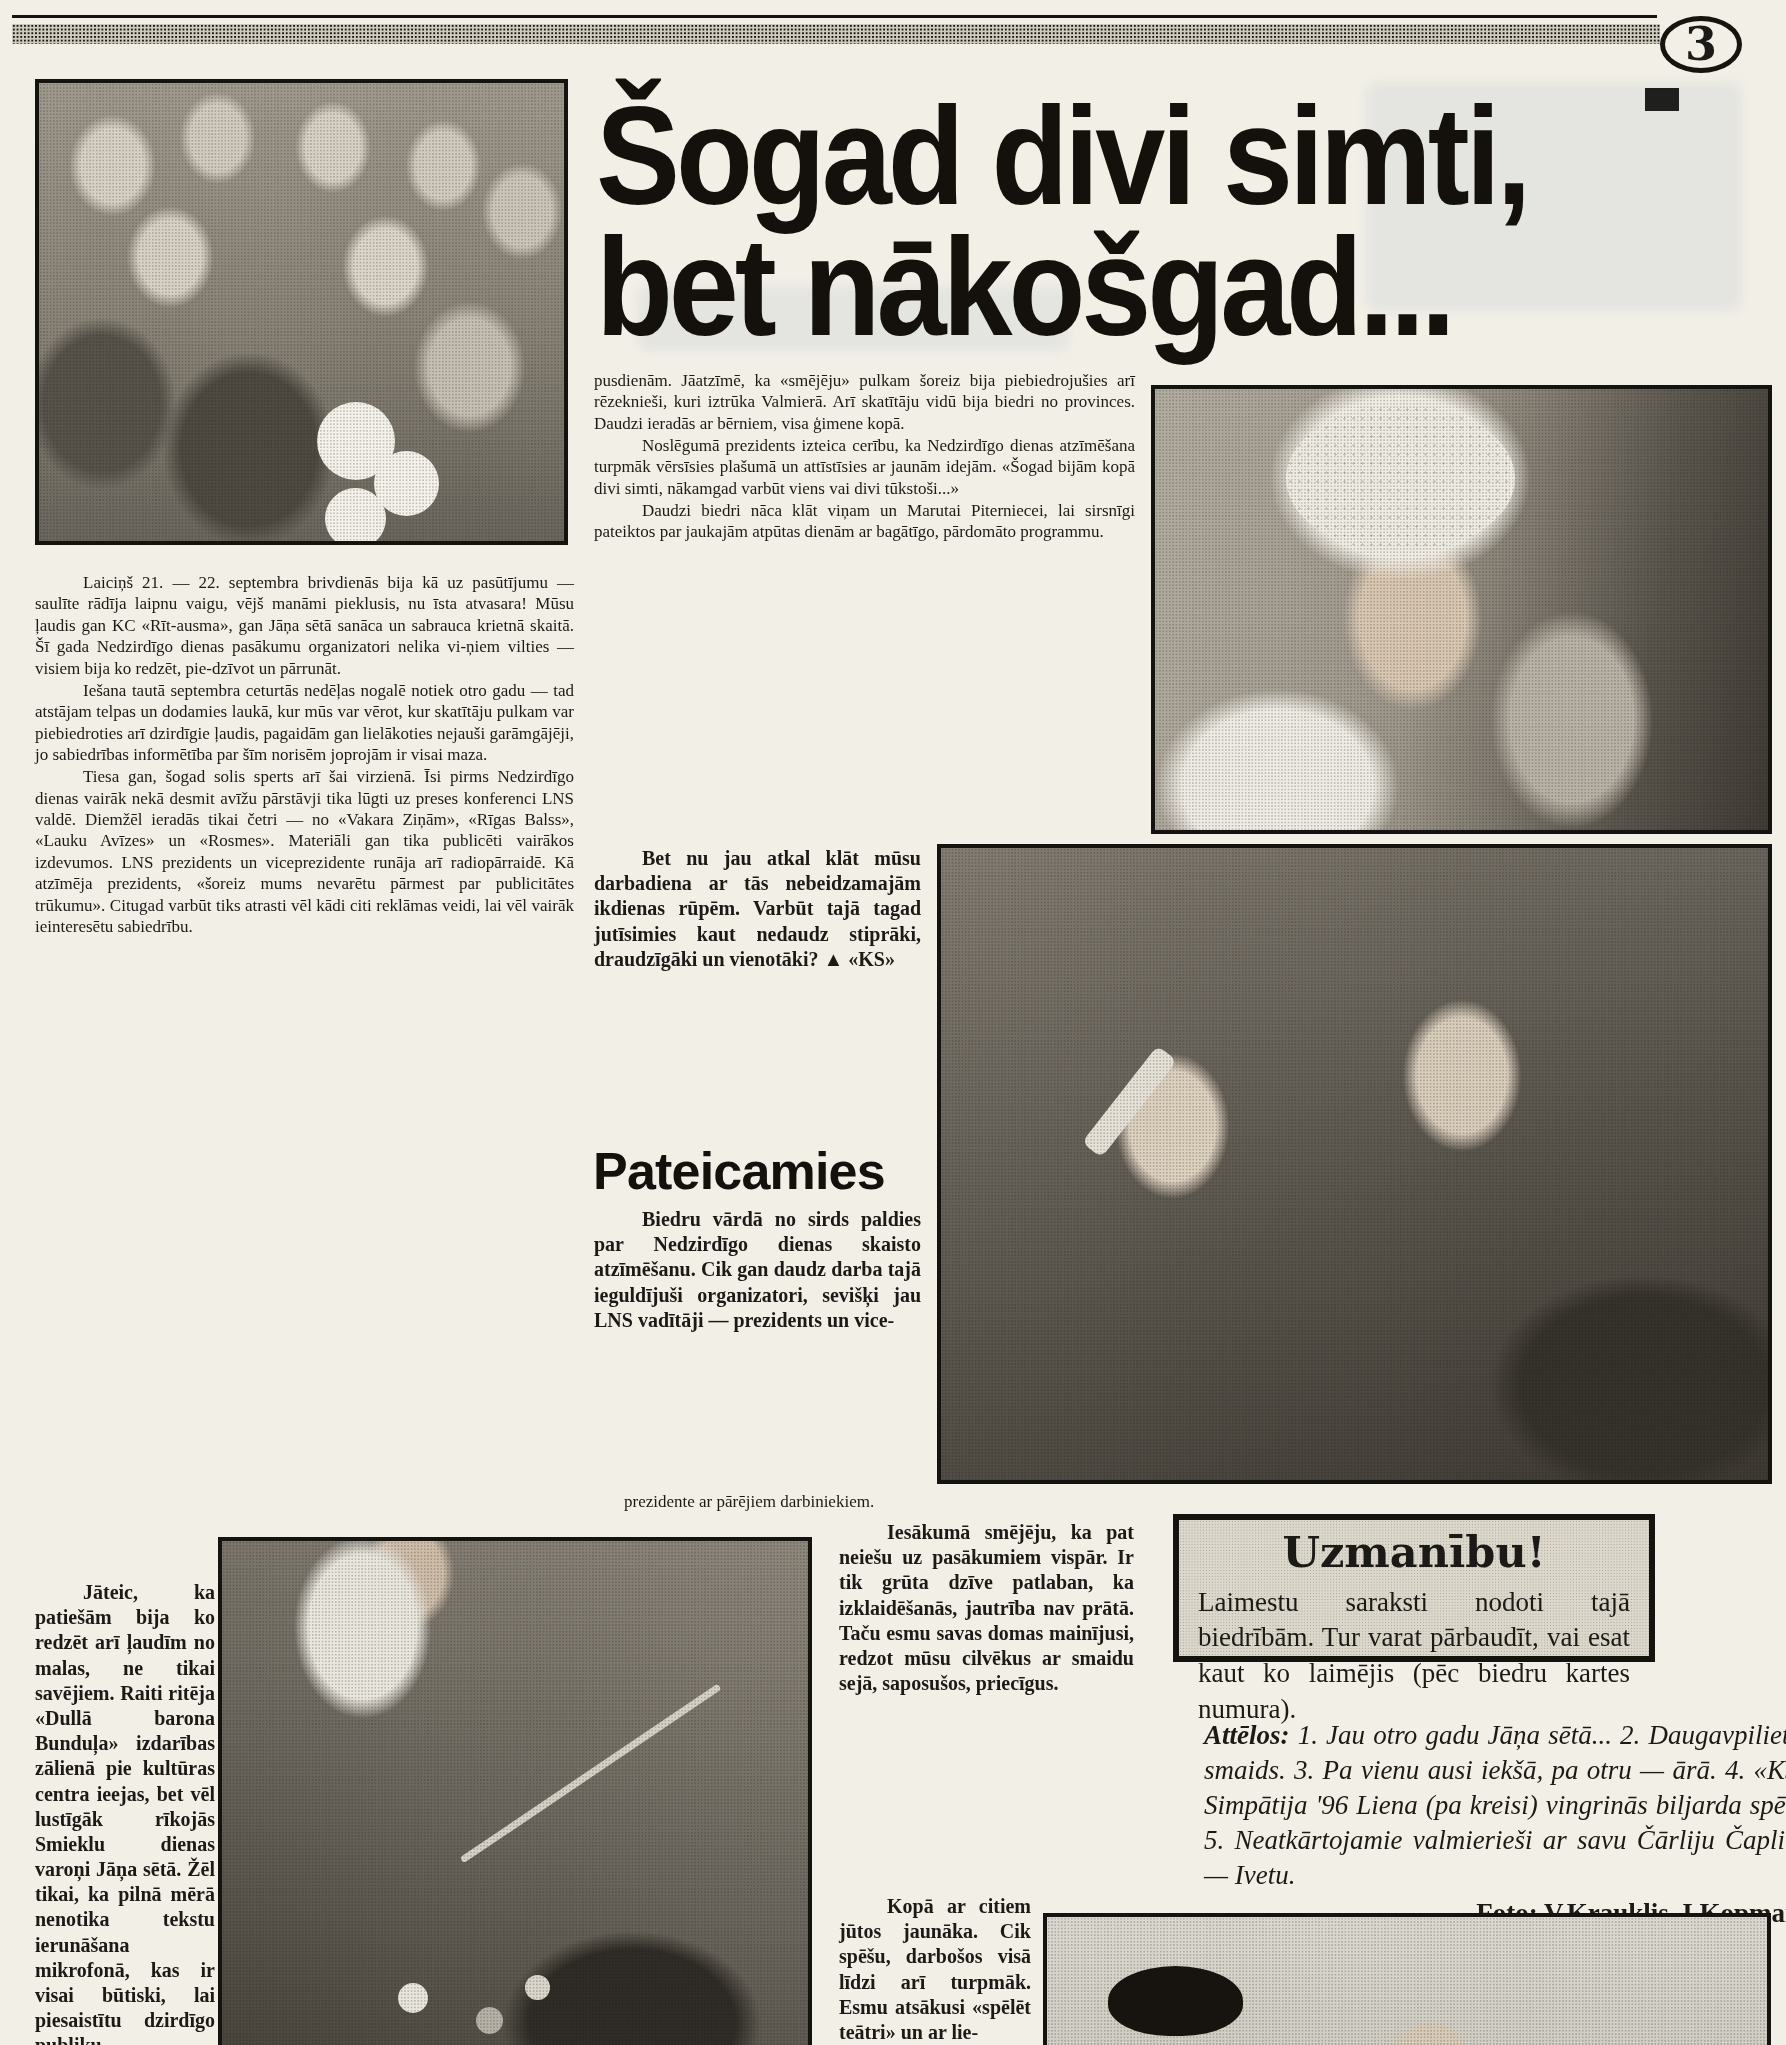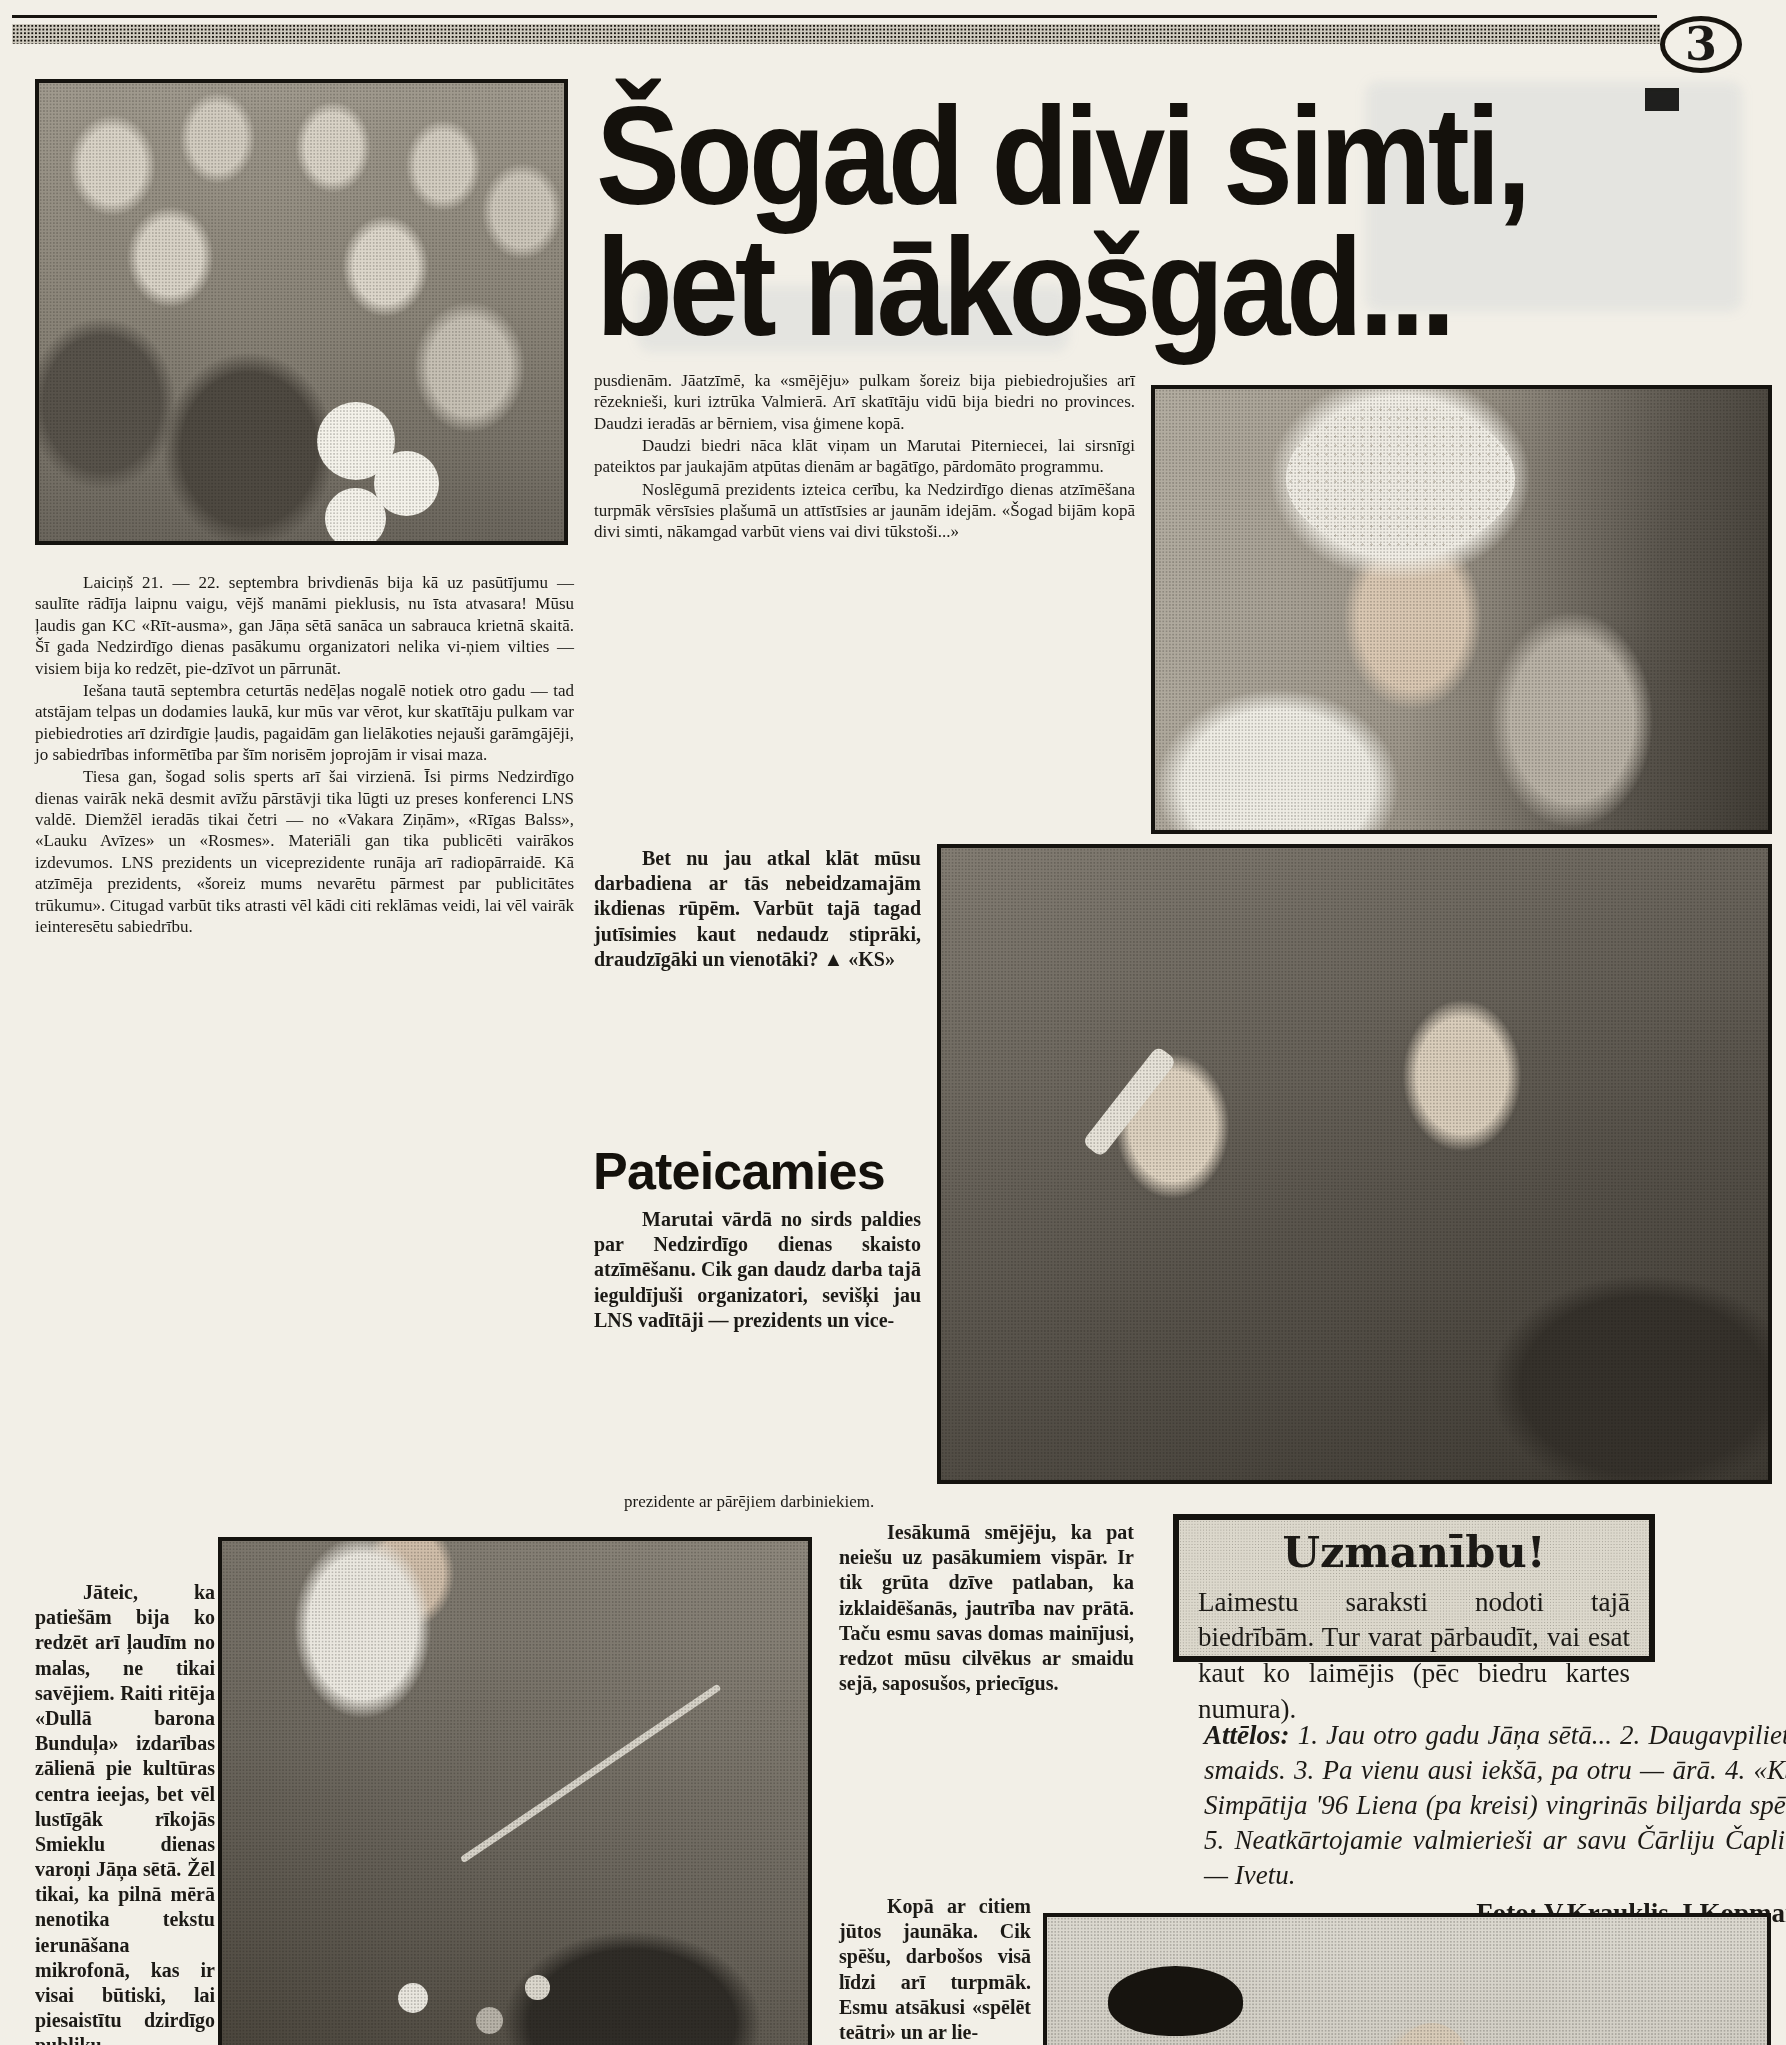--- a/index.html
+++ b/index.html
@@ -157,36 +157,36 @@
   <p>Tiesa gan, šogad solis sperts arī šai virzienā. Īsi pirms Nedzirdīgo dienas vairāk nekā desmit avīžu pārstāvji tika lūgti uz preses konferenci LNS valdē. Diemžēl ieradās tikai četri — no «Vakara Ziņām», «Rīgas Balss», «Lauku Avīzes» un «Rosmes». Materiāli gan tika publicēti vairākos izdevumos. LNS prezidents un viceprezidente runāja arī radiopārraidē. Kā atzīmēja prezidents, «šoreiz mums nevarētu pārmest par publicitātes trūkumu». Citugad varbūt tiks atrasti vēl kādi citi reklāmas veidi, lai vēl vairāk ieinteresētu sabiedrību.</p>
 </div>
 
 <div class="abs col narrow" style="left:35px;top:1580px;width:180px;height:507px;">
   <p>Jāteic, ka patiešām bija ko redzēt arī ļaudīm no malas, ne tikai savējiem. Raiti ritēja «Dullā barona Bunduļa» izdarības zālienā pie kultūras centra ieejas, bet vēl lustīgāk rīkojās Smieklu dienas varoņi Jāņa sētā. Žēl tikai, ka pilnā mērā nenotika tekstu ierunāšana mikrofonā, kas ir visai būtiski, lai piesaistītu dzirdīgo publiku.</p>
 
 </div>
 
 <div class="abs col" style="left:594px;top:370px;width:541px;height:470px;">
   <p class="noind">pusdienām. Jāatzīmē, ka «smējēju» pulkam šoreiz bija piebiedrojušies arī rēzeknieši, kuri iztrūka Valmierā. Arī skatītāju vidū bija biedri no provinces. Daudzi ieradās ar bērniem, visa ģimene kopā.</p>
+  <p>Noslēgumā prezidents izteica cerību, ka Nedzirdīgo dienas atzīmēšana turpmāk vērsīsies plašumā un attīstīsies ar jaunām idejām. «Šogad bijām kopā divi simti, nākamgad varbūt viens vai divi tūkstoši...»</p>
   <p>Daudzi biedri nāca klāt viņam un Marutai Piterniecei, lai sirsnīgi pateiktos par jaukajām atpūtas dienām ar bagātīgo, pārdomāto programmu.</p>
-  <p>Noslēgumā prezidents izteica cerību, ka Nedzirdīgo dienas atzīmēšana turpmāk vērsīsies plašumā un attīstīsies ar jaunām idejām. «Šogad bijām kopā divi simti, nākamgad varbūt viens vai divi tūkstoši...»</p>
 </div>
 
 <div class="abs photo photo-men" style="left:937px;top:844px;width:835px;height:640px;">
   <div class="bottle" style="left:176px;top:192px;width:24.5px;height:123px;"></div>
 </div>
 
 <div class="abs col narrow" style="left:594px;top:846px;width:327px;height:299px;">
   <p>Bet nu jau atkal klāt mūsu darbadiena ar tās nebeidzamajām ikdienas rūpēm. Varbūt tajā tagad jutīsimies kaut nedaudz stiprāki, draudzīgāki un vienotāki? ▲ «KS»</p>
 </div>
 
 <div class="abs subhead" style="left:593px;top:1141px;width:368px;">Pateicamies</div>
 
 <div class="abs col narrow" style="left:594px;top:1207px;width:327px;height:286px;">
-  <p>Marutai vārdā no sirds paldies par Nedzirdīgo dienas skaisto atzīmēšanu. Cik gan daudz darba tajā ieguldījuši organizatori, sevišķi jau LNS vadītāji — prezidents un vice-</p>
+  <p>Biedru vārdā no sirds paldies par Nedzirdīgo dienas skaisto atzīmēšanu. Cik gan daudz darba tajā ieguldījuši organizatori, sevišķi jau LNS vadītāji — prezidents un vice-</p>
 </div>
 <div class="abs col" style="left:624px;top:1491px;width:548px;height:39px;">
   <p class="noind">prezidente ar pārējiem darbiniekiem.</p>
 </div>
 
 <div class="abs photo photo-pool" style="left:218px;top:1537px;width:594px;height:544px;">
   <div class="cue" style="left:213px;top:229px;width:311px;height:6.5px;"></div>
   <div class="ball" style="left:176px;top:442px;width:30px;height:30px;background:#e9e6de;"></div>
   <div class="ball" style="left:254px;top:466px;width:27px;height:27px;background:#b7b2a8;"></div>
   <div class="ball" style="left:303px;top:434px;width:24.5px;height:24.5px;background:#dbd7cd;"></div>

